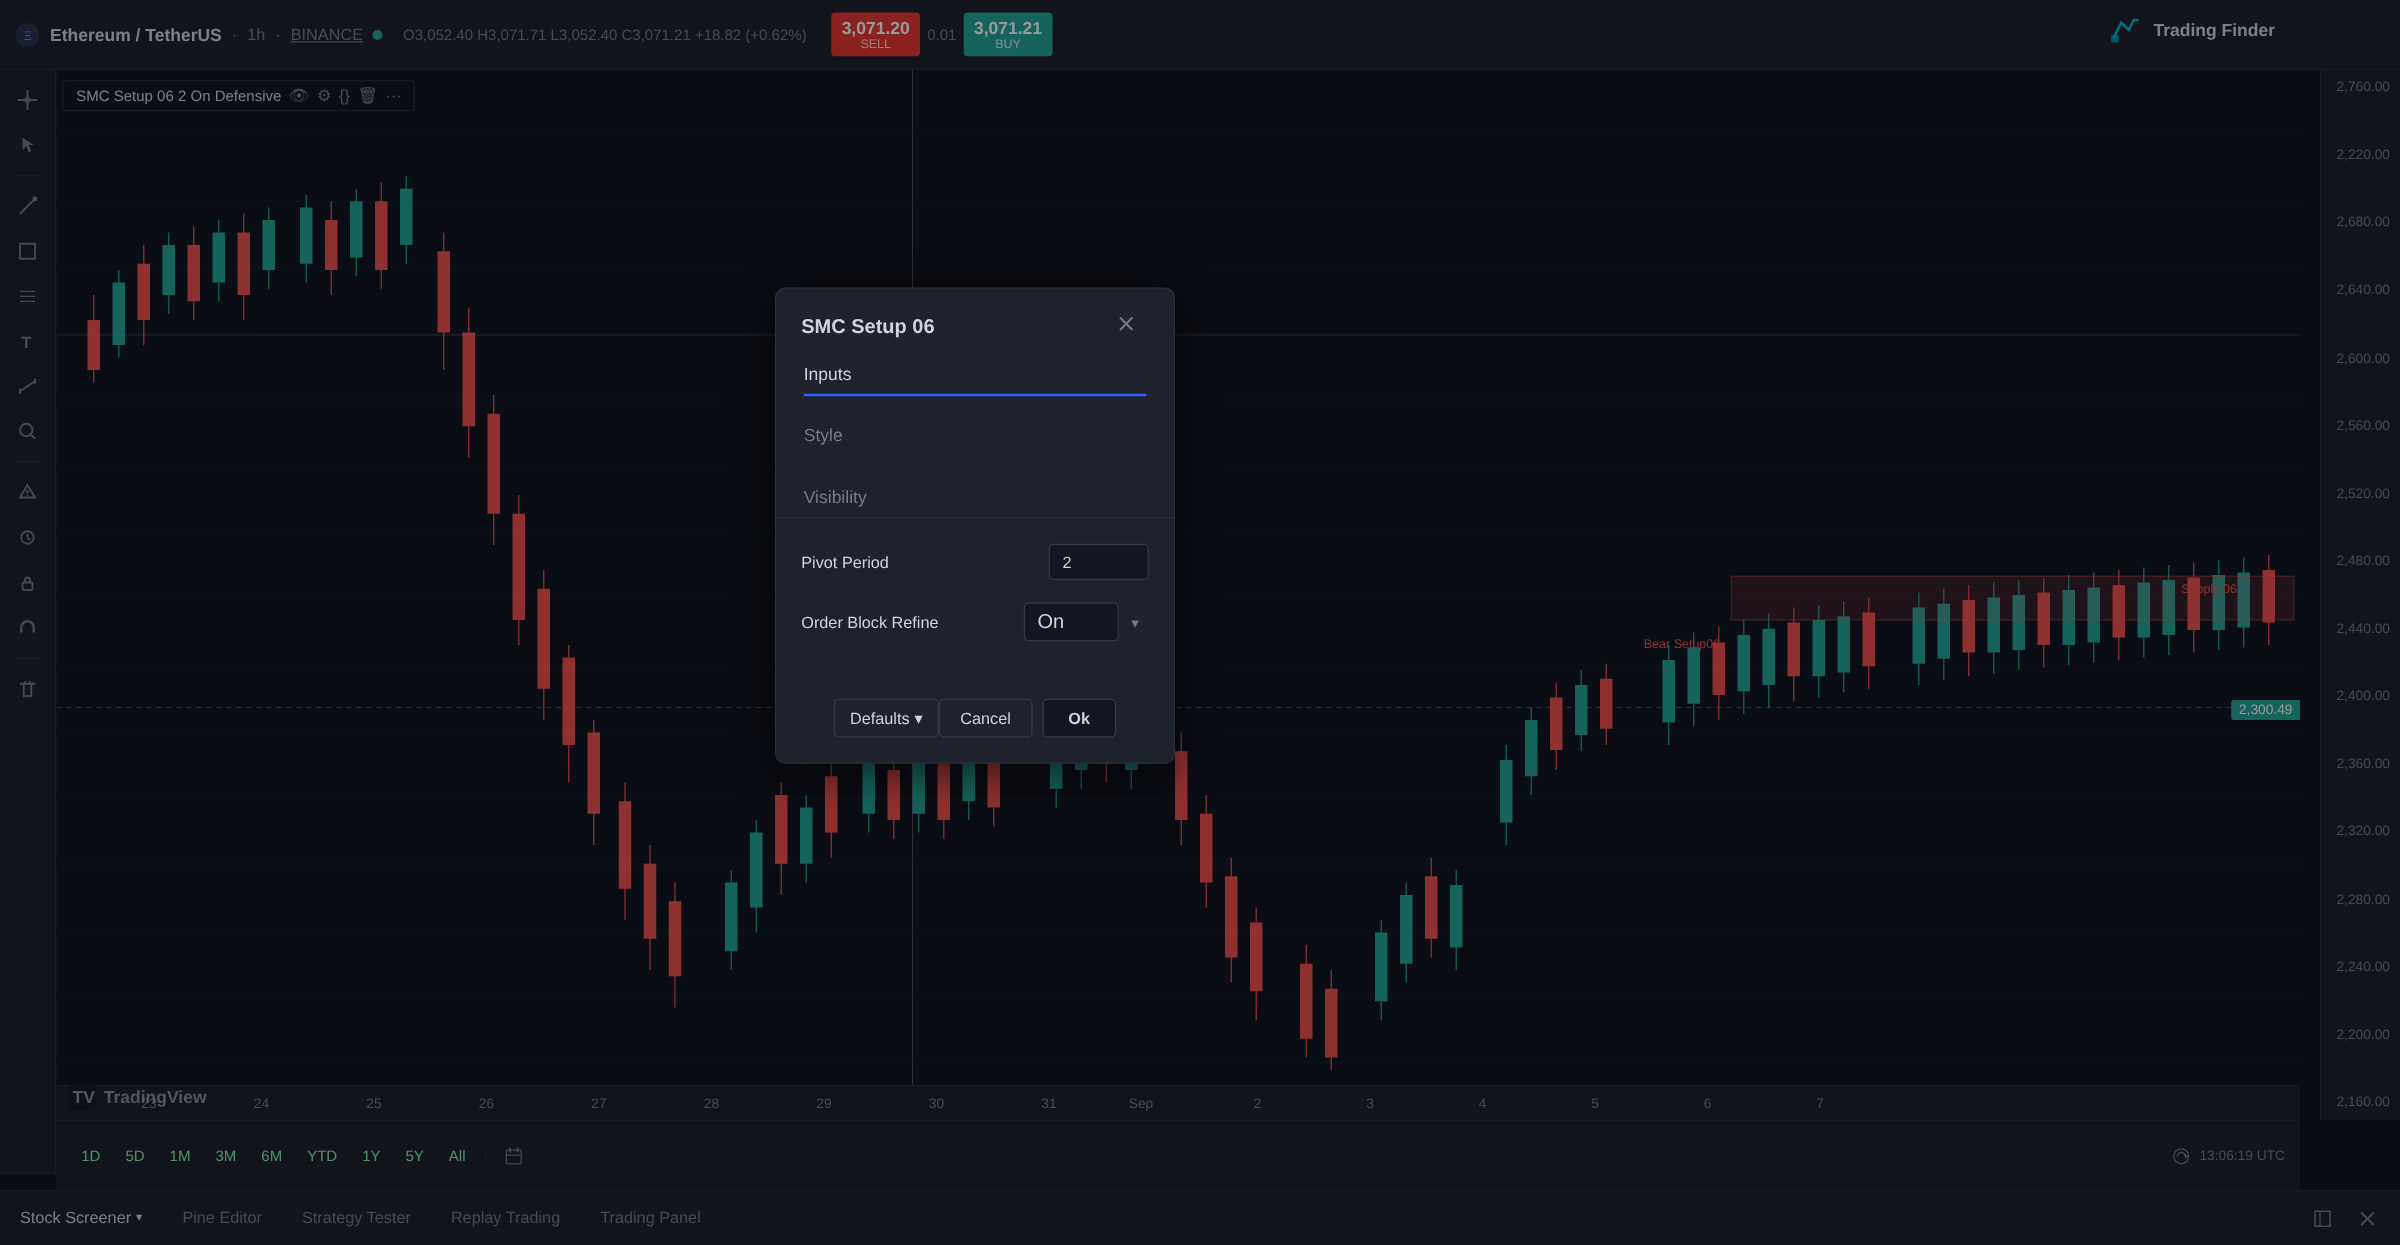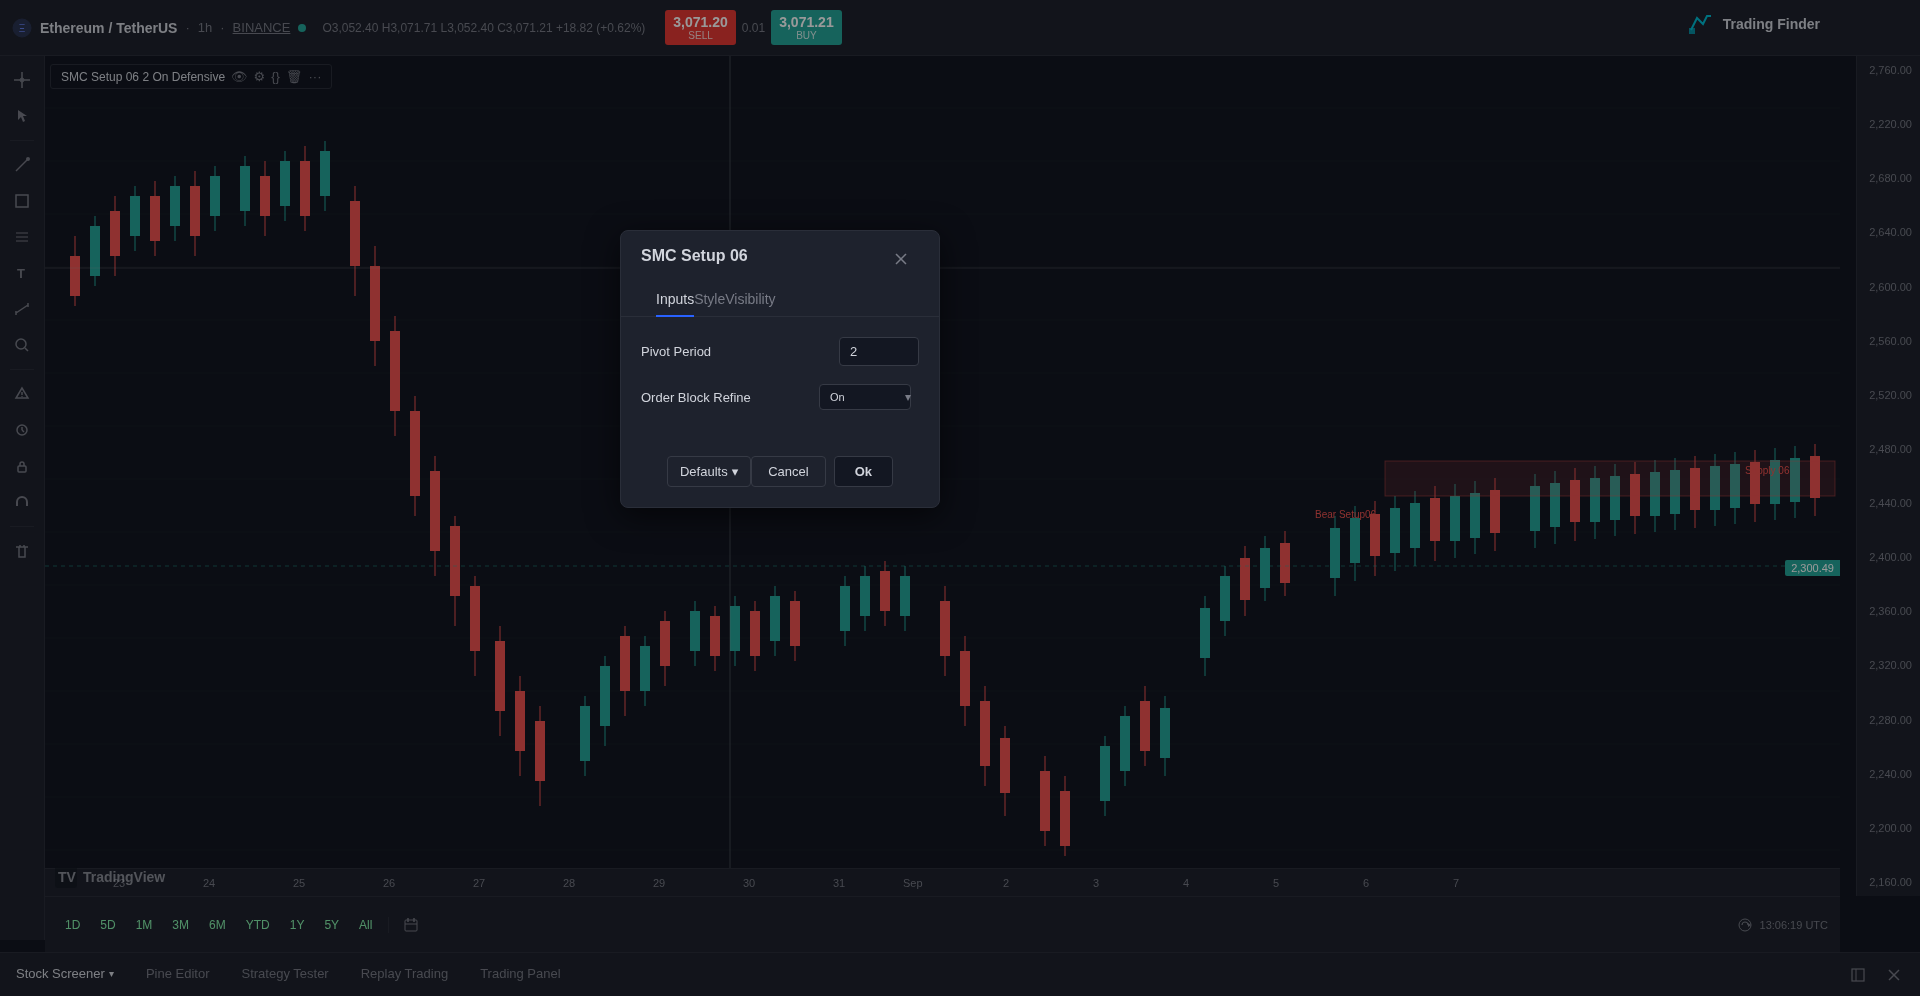--- a/index.html
+++ b/index.html
@@ -271,21 +271,21 @@
       border-radius: 8px;
       width: 320px;
       box-shadow: 0 8px 32px rgba(0,0,0,0.6);
       position: absolute;
       top: 230px;
       left: 620px;
     }
 
     #dialog-header {
       display: flex;
-      align-items: flex-start;
+      align-items: flex-end;
       justify-content: space-between;
       padding: 16px 26px 0 20px;
     }
 
     #dialog-title {
       font-size: 16px;
       font-weight: 600;
       color: #d1d4dc;
     }
 
@@ -297,23 +297,25 @@
       justify-content: center;
       cursor: pointer;
       color: #787b86;
       font-size: 18px;
       border-radius: 4px;
     }
 
     
     #dialog-tabs {
       display: flex;
-      padding: 0 35px;
+      padding: 0 22px;
       margin-top: 12px;
       border-bottom: 1px solid #2a2e39;
+      gap: 16px;
+      flex-direction: column;
     }
 
     .dialog-tab {
       padding: 8px 0;
       font-size: 14px;
       color: #787b86;
       cursor: pointer;
       border-bottom: 2px solid transparent;
       margin-bottom: -1px;
     }
@@ -350,23 +352,23 @@
       width: 100px;
       text-align: left;
       outline: none;
     }
 
     .field-select {
       background: #131722;
       border: 1px solid #363a45;
       border-radius: 4px;
       padding: 6px 28px 6px 10px;
-      font-size: 11px;
+      font-size: 16px;
       color: #d1d4dc;
-      width: 92px;
+      width: 76px;
       appearance: none;
       -webkit-appearance: none;
       cursor: pointer;
       outline: none;
       position: relative;
     }
 
     .select-wrapper {
       position: relative;
       width: 100px;

